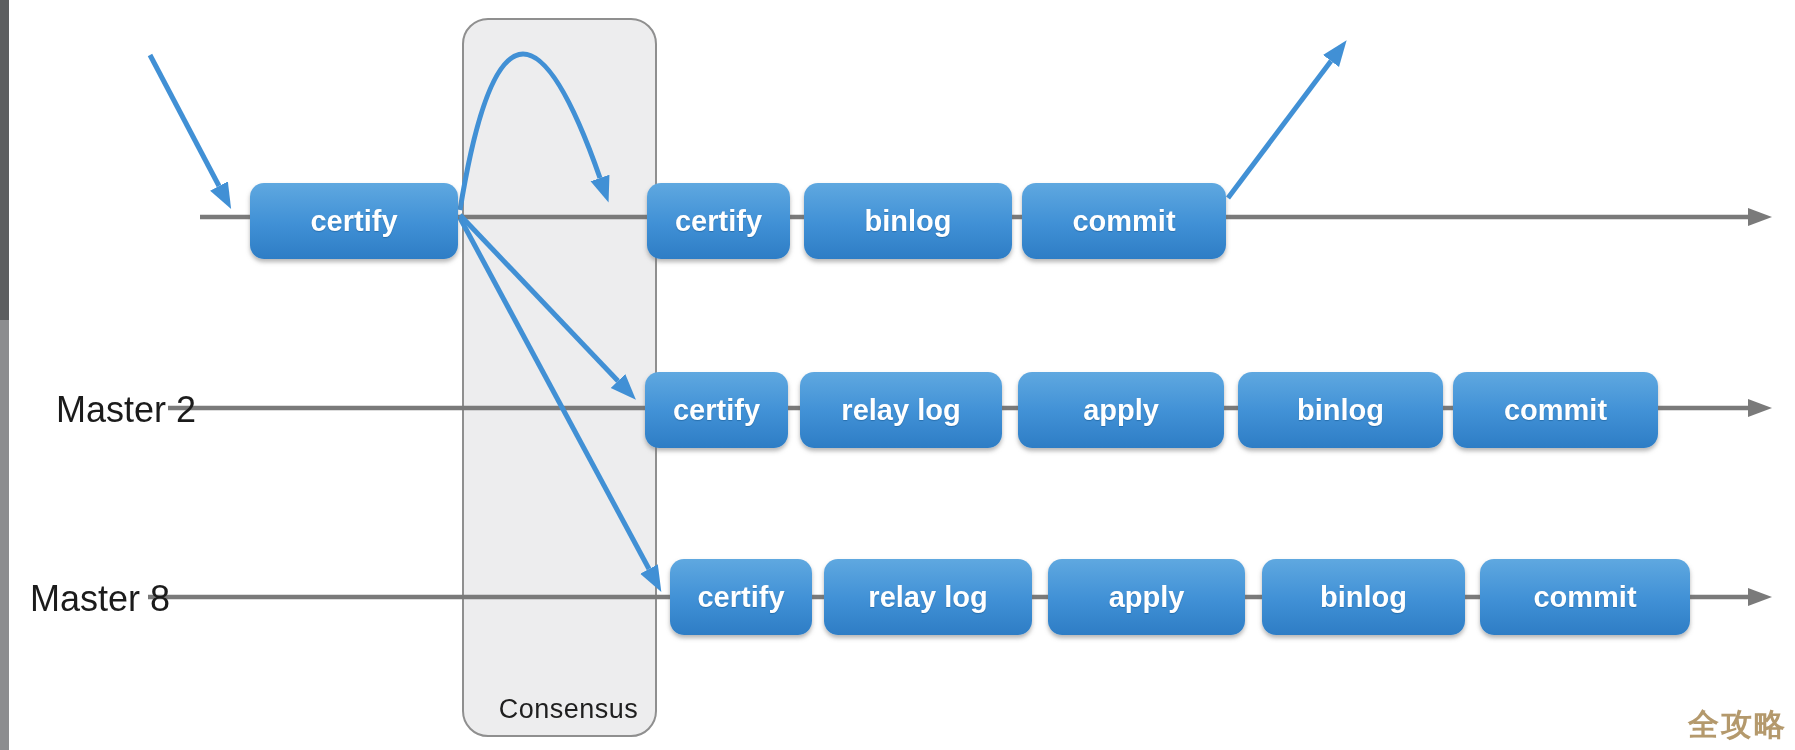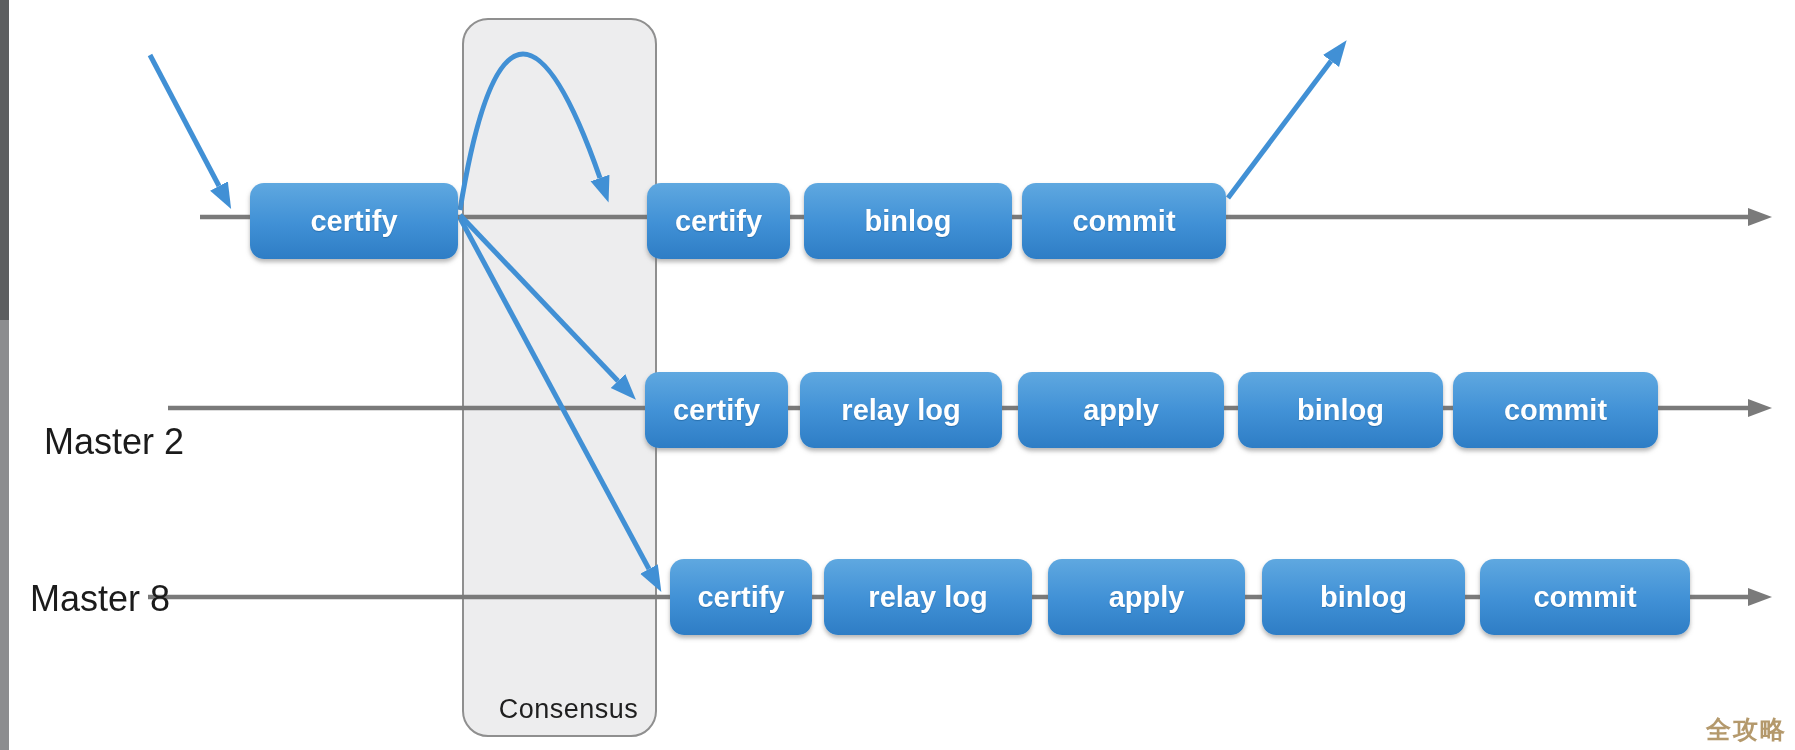--- a/index.html
+++ b/index.html
@@ -28,21 +28,21 @@
     box-shadow:0 3px 4px rgba(110,110,110,.5);
     display:flex;align-items:center;justify-content:center;
     color:#ffffff;font-weight:bold;font-size:29px;
     text-shadow:0 1px 1px rgba(0,60,110,.35);
   }
   .lane-label{
     position:absolute;z-index:6;font-size:36px;color:#1b1b1b;white-space:nowrap;
   }
   .watermark{
     position:absolute;right:8px;bottom:4px;z-index:6;
-    font-size:25px;font-weight:bold;color:#b4996c;letter-spacing:2px;margin-left:48px;
+    font-size:31px;font-weight:bold;color:#b4996c;letter-spacing:2px;margin-left:48px;
   }
 </style>
 </head>
 <body>
 
 <div class="canvas">
 
   <div class="edge-bar">
     <div class="thumb"></div>
   </div>
@@ -65,21 +65,21 @@
     <line x1="168" y1="408" x2="1748" y2="408" stroke="#7a7a7a" stroke-width="4.5" marker-end="url(#mGray)"></line>
     <line x1="148" y1="597" x2="1748" y2="597" stroke="#7a7a7a" stroke-width="4.5" marker-end="url(#mGray)"></line>
 
     <line x1="150" y1="55" x2="219" y2="186" stroke="#4190d5" stroke-width="5" marker-end="url(#mBlue)"></line>
     <path d="M 460 210 Q 508 -85 600 178" fill="none" stroke="#4190d5" stroke-width="5" marker-end="url(#mBlue)"></path>
     <line x1="460" y1="215" x2="618" y2="381" stroke="#4190d5" stroke-width="5" marker-end="url(#mBlue)"></line>
     <line x1="460" y1="218" x2="649" y2="569" stroke="#4190d5" stroke-width="5" marker-end="url(#mBlue)"></line>
     <line x1="1228" y1="198" x2="1331" y2="61" stroke="#4190d5" stroke-width="5" marker-end="url(#mBlue)"></line>
   </svg>
 
-  <div class="lane-label" style="left:44px;top:389px;margin-top:32px;">Master 2</div>
+  <div class="lane-label" style="left:56px;top:389px;">Master 2</div>
   <div class="lane-label" style="left:30px;top:578px;">Master 8</div>
 
   <div class="step" style="left:250px;top:183px;width:208px;">certify</div>
   <div class="step" style="left:647px;top:183px;width:143px;">certify</div>
   <div class="step" style="left:804px;top:183px;width:208px;">binlog</div>
   <div class="step" style="left:1022px;top:183px;width:204px;">commit</div>
 
   <div class="step" style="left:645px;top:372px;width:143px;">certify</div>
   <div class="step" style="left:800px;top:372px;width:202px;">relay log</div>
   <div class="step" style="left:1018px;top:372px;width:206px;">apply</div>

